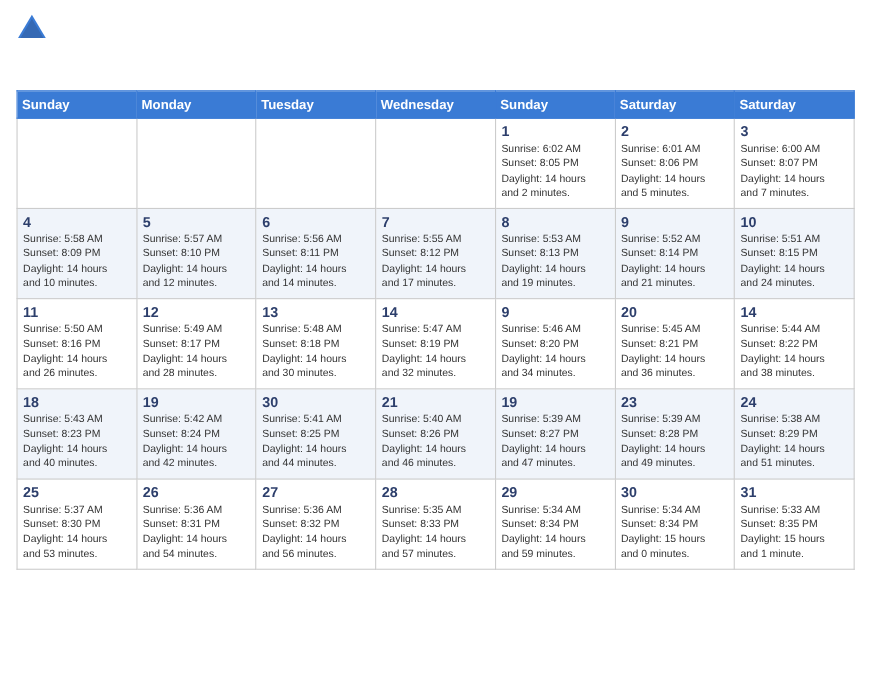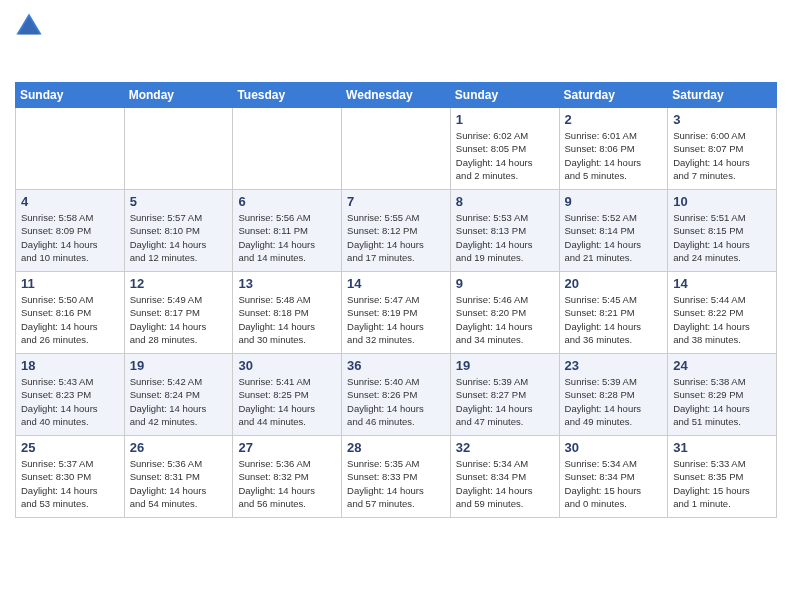--- a/index.html
+++ b/index.html
@@ -205,21 +205,21 @@
         </td>
         <td>
           <span class="day-num">19</span>
           <div class="day-info">Sunrise: 5:42 AM<br>Sunset: 8:24 PM<br>Daylight: 14 hours<br>and 42 minutes.</div>
         </td>
         <td>
           <span class="day-num">30</span>
           <div class="day-info">Sunrise: 5:41 AM<br>Sunset: 8:25 PM<br>Daylight: 14 hours<br>and 44 minutes.</div>
         </td>
         <td>
-          <span class="day-num">36</span>
+          <span class="day-num">21</span>
           <div class="day-info">Sunrise: 5:40 AM<br>Sunset: 8:26 PM<br>Daylight: 14 hours<br>and 46 minutes.</div>
         </td>
         <td>
           <span class="day-num">19</span>
           <div class="day-info">Sunrise: 5:39 AM<br>Sunset: 8:27 PM<br>Daylight: 14 hours<br>and 47 minutes.</div>
         </td>
         <td>
           <span class="day-num">23</span>
           <div class="day-info">Sunrise: 5:39 AM<br>Sunset: 8:28 PM<br>Daylight: 14 hours<br>and 49 minutes.</div>
         </td>
@@ -239,21 +239,21 @@
         </td>
         <td>
           <span class="day-num">27</span>
           <div class="day-info">Sunrise: 5:36 AM<br>Sunset: 8:32 PM<br>Daylight: 14 hours<br>and 56 minutes.</div>
         </td>
         <td>
           <span class="day-num">28</span>
           <div class="day-info">Sunrise: 5:35 AM<br>Sunset: 8:33 PM<br>Daylight: 14 hours<br>and 57 minutes.</div>
         </td>
         <td>
-          <span class="day-num">32</span>
+          <span class="day-num">29</span>
           <div class="day-info">Sunrise: 5:34 AM<br>Sunset: 8:34 PM<br>Daylight: 14 hours<br>and 59 minutes.</div>
         </td>
         <td>
           <span class="day-num">30</span>
           <div class="day-info">Sunrise: 5:34 AM<br>Sunset: 8:34 PM<br>Daylight: 15 hours<br>and 0 minutes.</div>
         </td>
         <td>
           <span class="day-num">31</span>
           <div class="day-info">Sunrise: 5:33 AM<br>Sunset: 8:35 PM<br>Daylight: 15 hours<br>and 1 minute.</div>
         </td>

